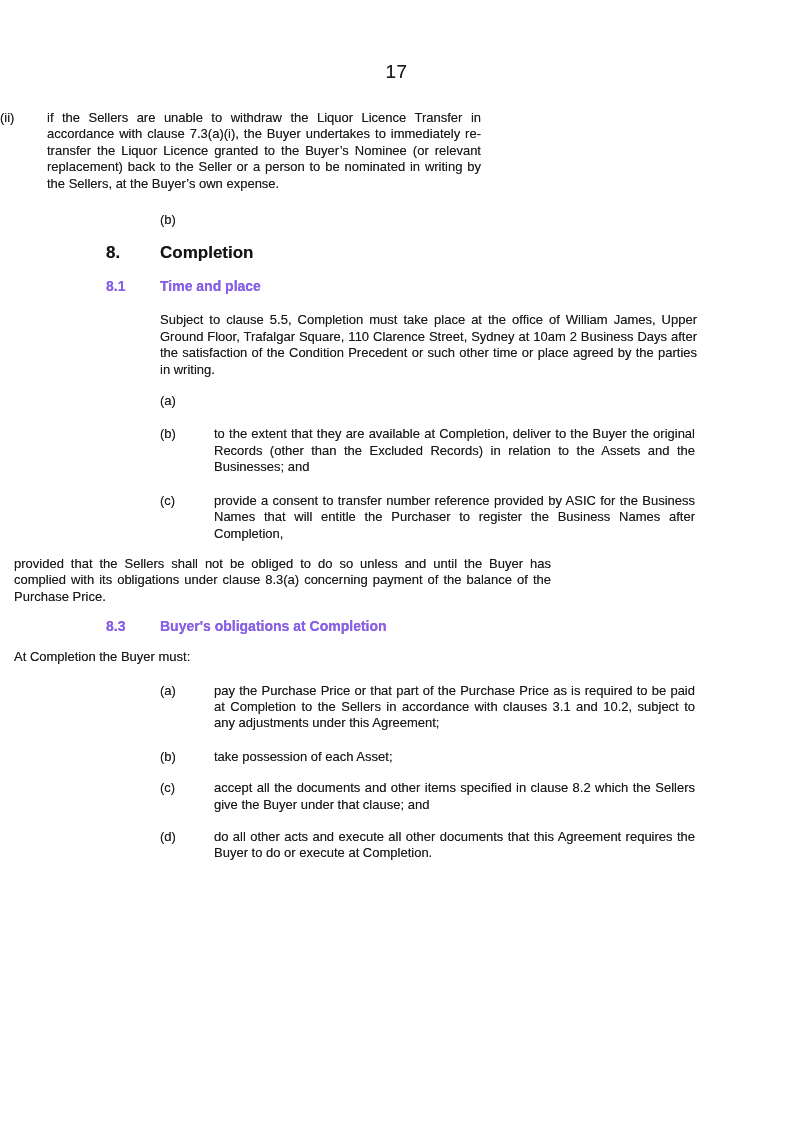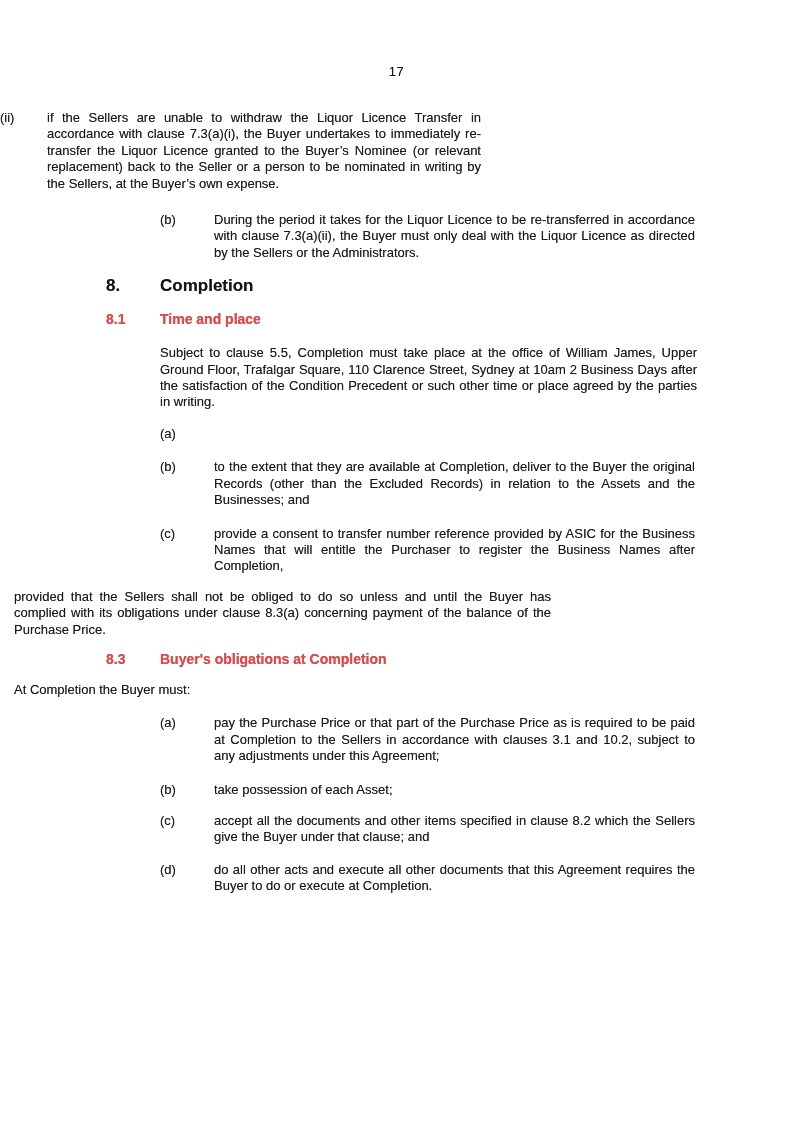--- a/index.html
+++ b/index.html
@@ -14,21 +14,21 @@
     box-sizing: border-box;
     background: #ffffff;
     font-family: "Liberation Sans", sans-serif;
     color: #1a1a1a;
     padding-top: 64px;
     overflow: hidden;
     text-shadow: 0 0 0.4px rgba(20,20,20,0.55); 
   }
   .page-number {
     text-align: center;
-    font-size: 13px;
+    font-size: 19px;
     line-height: 16px;
     letter-spacing: 0.5px;
   }
   .body-text {
     font-size: 13px;
     line-height: 16.4px;
   }
   
   .h-sec {
     display: flex;
@@ -38,21 +38,21 @@
     line-height: 20px;
     color: #141414;
   }
   .h-sec .num { width: 54px; flex: none; }
   .h-sub {
     display: flex;
     margin: 15px 0 0 106px;
     font-weight: bold;
     font-size: 14px;
     line-height: 17px;
-    color: #ef4444;
+    color: #8b5cf6;
   }
   .h-sub .num { width: 54px; flex: none; }
   
   .para {
     margin: 17px 0 0 160px;
     width: 537px;
     text-align: justify;
   }
   .intro {
     margin: 18px 0 0 160px;
@@ -82,21 +82,20 @@
 
   <div class="page-number">17</div>
 
   <div class="body-text li li-2 mt-30">
     <span class="marker">(ii)</span>
     <span class="text">if the Sellers are unable to withdraw the Liquor Licence Transfer in accordance with clause 7.3(a)(i), the Buyer undertakes to immediately re-transfer the Liquor Licence granted to the Buyer’s Nominee (or relevant replacement) back to the Seller or a person to be nominated in writing by the Sellers, at the Buyer’s own expense.</span>
   </div>
 
   <div class="body-text li li-1 mt-20">
     <span class="marker">(b)</span>
-    <span class="text">During the period it takes for the Liquor Licence to be re-transferred in accordance with clause 7.3(a)(ii), the Buyer must only deal with the Liquor Licence as directed by the Sellers or the Administrators.</span>
   </div>
 
   <div class="h-sec">
     <span class="num">8.</span>
     <span class="title">Completion</span>
   </div>
 
   <div class="h-sub">
     <span class="num">8.1</span>
     <span class="title">Time and place</span>

